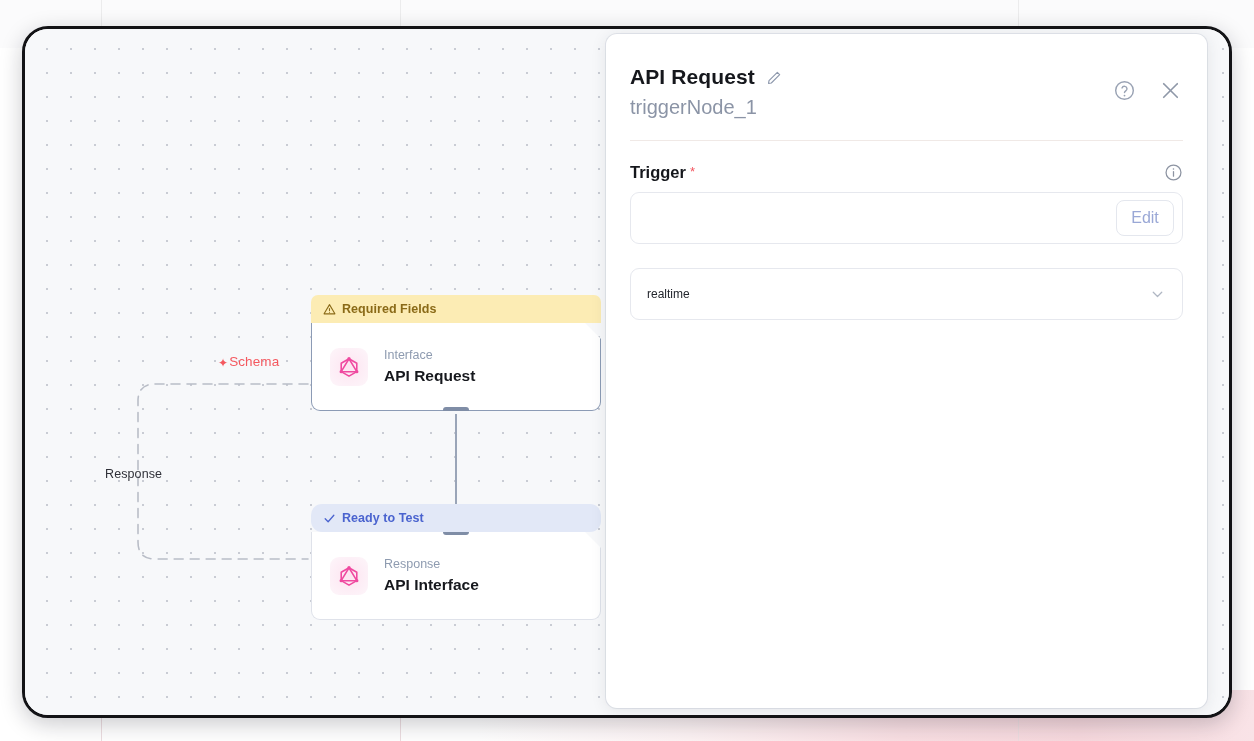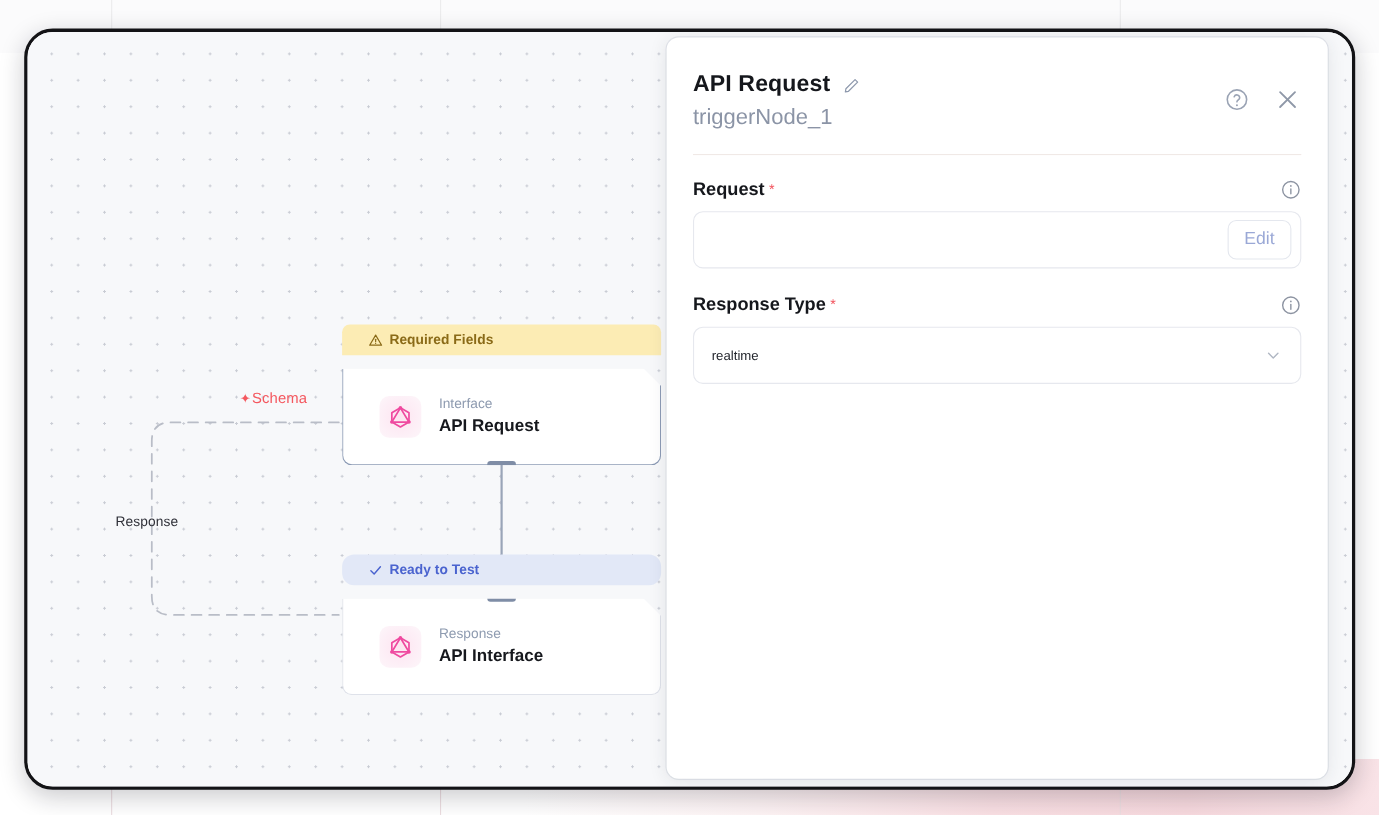--- a/index.html
+++ b/index.html
@@ -121,21 +121,21 @@
   .node {
     position: absolute;
     width: 290px;
   }
 
   .node-banner {
     height: 28px;
     border-radius: 7px 7px 0 0;
     display: flex;
     align-items: center;
-    padding: 0 24px;
+    padding: 0 12px;
     font-size: 12.5px;
     font-weight: 700;
     box-sizing: border-box;
     letter-spacing: 0.05px;
   }
   .node-banner .banner-ico {
     margin-right: 6px;
     display: inline-flex;
     align-items: center;
   }
@@ -151,24 +151,23 @@
 
   .node-body {
     position: relative;
     height: 88px;
     background: #ffffff;
     border: 1.6px solid #8c9bb5;
     border-top: none;
     box-sizing: border-box;
     display: flex;
     align-items: center;
-    padding-left: 33px;
+    padding-left: 18px;
     border-radius: 0 0 9px 9px;
     clip-path: polygon(0 0, calc(100% - 16px) 0, 100% 16px, 100% 100%, 0 100%);
-    margin-top: 12px;
   }
   .node-body.plain {
     border: 1.6px solid #dfe2ea;
     border-top: none;
   }
 
   .node-icon {
     width: 38px;
     height: 38px;
     border-radius: 9px;
@@ -476,48 +475,36 @@
         </div>
       </div>
 
       <div class="panel-rule"></div>
 
       <div class="panel-body">
 
         <div class="field">
           <div class="field-head">
             <div>
-              <span class="field-label">Request</span><span class="req-star">*</span>
+              <span class="field-label">Trigger</span><span class="req-star">*</span>
             </div>
             <span class="icon-btn">
               <svg width="19" height="19" viewBox="0 0 24 24" fill="none" stroke="#8d94a2" stroke-width="1.6">
                 <circle cx="12" cy="12" r="9.4"></circle>
                 <line x1="12" y1="11" x2="12" y2="16.6" stroke-linecap="round"></line>
                 <circle cx="12" cy="7.6" r="1" fill="#8d94a2" stroke="none"></circle>
               </svg>
             </span>
           </div>
           <div class="schema-input">
             <button class="edit-btn">Edit</button>
           </div>
         </div>
 
         <div class="field">
-          <div class="field-head">
-            <div>
-              <span class="field-label">Response Type</span><span class="req-star">*</span>
-            </div>
-            <span class="icon-btn">
-              <svg width="19" height="19" viewBox="0 0 24 24" fill="none" stroke="#8d94a2" stroke-width="1.6">
-                <circle cx="12" cy="12" r="9.4"></circle>
-                <line x1="12" y1="11" x2="12" y2="16.6" stroke-linecap="round"></line>
-                <circle cx="12" cy="7.6" r="1" fill="#8d94a2" stroke="none"></circle>
-              </svg>
-            </span>
-          </div>
           <div class="select-box">
             <span class="select-value">realtime</span>
             <span class="chevron">
               <svg width="17" height="17" viewBox="0 0 24 24" fill="none" stroke="#b0b7c3" stroke-width="1.8" stroke-linecap="round" stroke-linejoin="round">
                 <polyline points="6,9.5 12,15.5 18,9.5"></polyline>
               </svg>
             </span>
           </div>
         </div>
 

